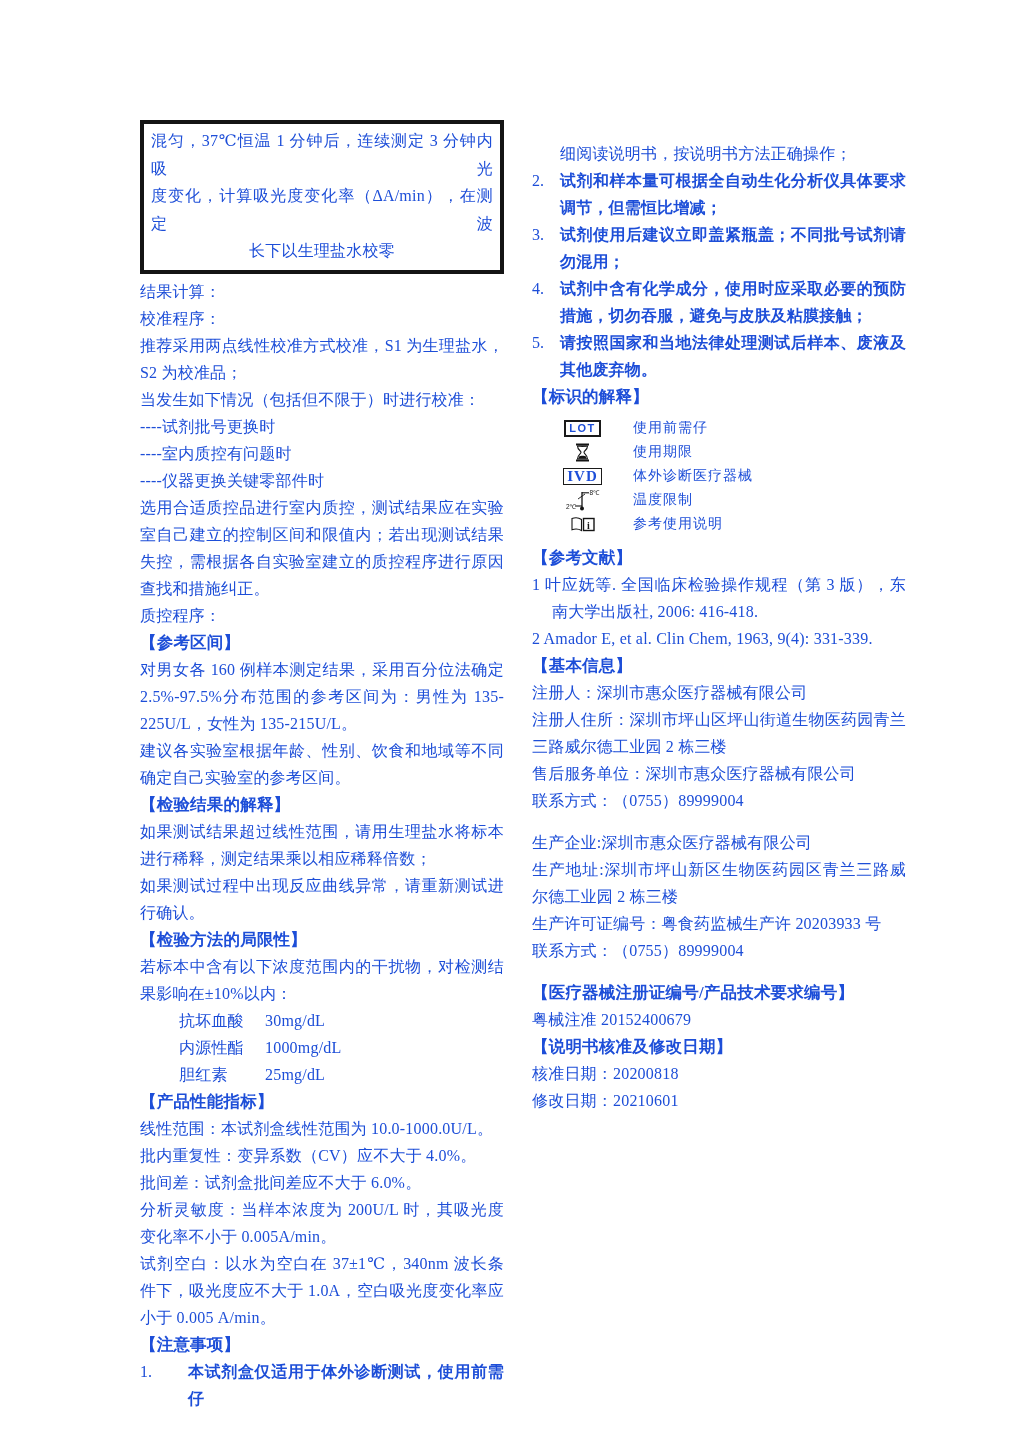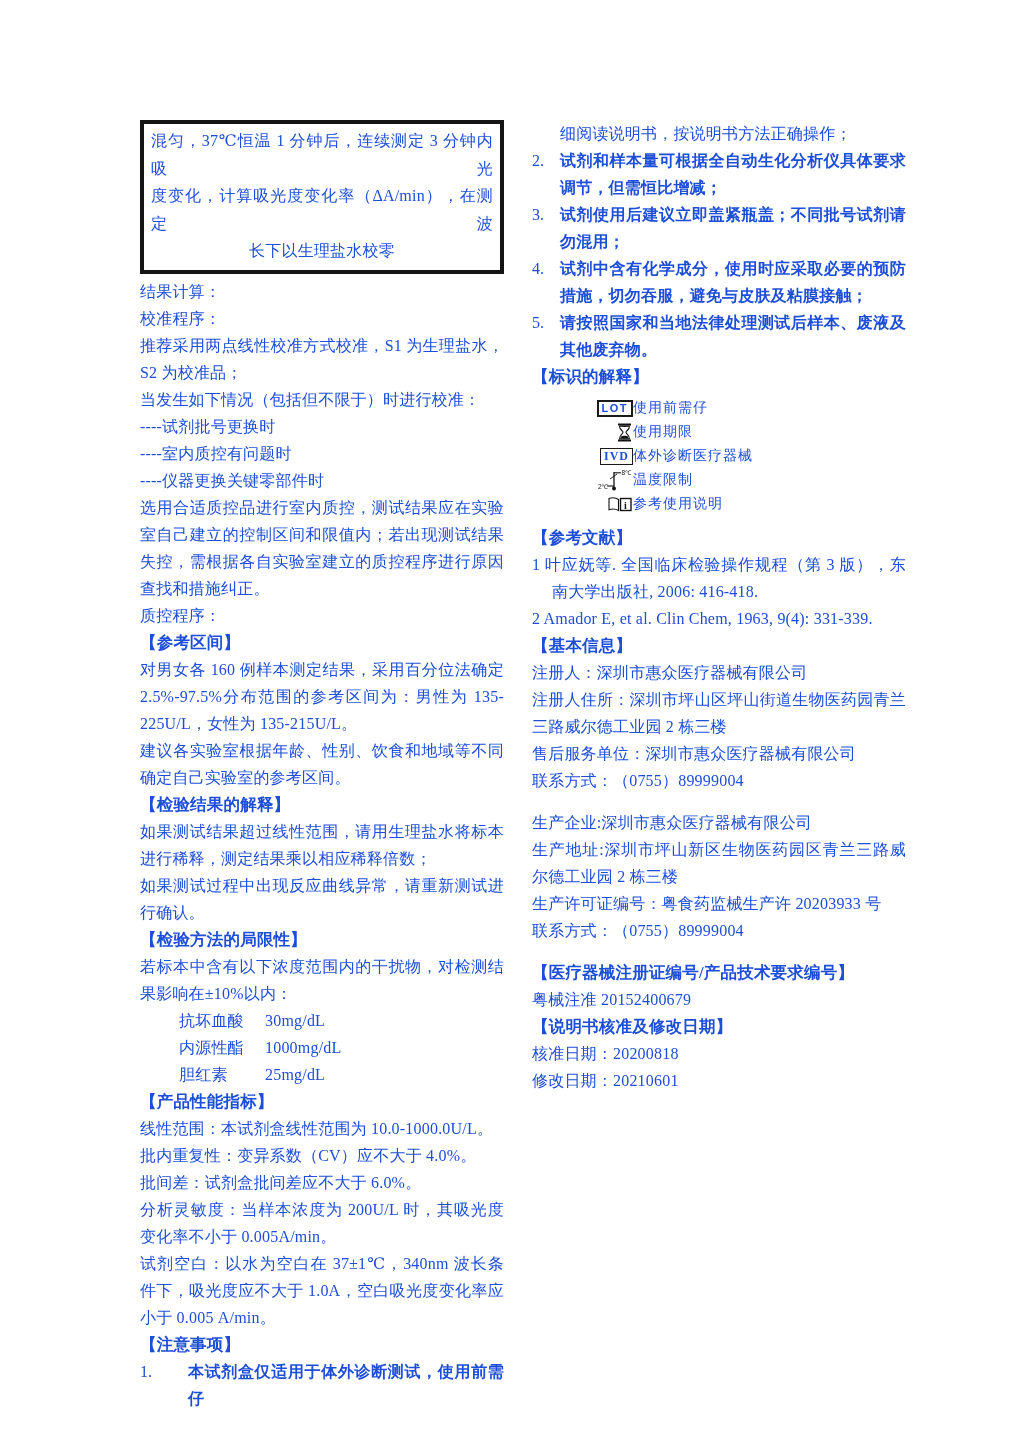--- a/index.html
+++ b/index.html
@@ -6,21 +6,21 @@
   .page{
     position:relative;
     width:1024px;height:1448px;
     background:#ffffff;
     font-family:"Liberation Serif","DejaVu Serif",serif;
     color:#1d4ed8;
     overflow:hidden;
   }
   .col{position:absolute;}
   .col-left{left:140px;top:120px;width:364px;}
-  .col-right{left:532px;top:120px;width:374px;}
+  .col-right{left:532px;top:140px;width:374px;}
 
   .para{
     margin:0;font-size:16px;line-height:27px;
     letter-spacing:0.2px;text-align:justify;
   }
   .heading{
     margin:0;font-size:16.5px;line-height:27px;
     font-weight:bold;letter-spacing:0.2px;
   }
   .note-box{
@@ -39,31 +39,31 @@
   .note-item .num.wide{flex:0 0 48px;}
   .note-item .txt{flex:1;font-size:16px;line-height:27px;letter-spacing:0.2px;text-align:justify;font-weight:bold;}
 
   .interf-row{display:flex;padding-left:39px;font-size:16px;line-height:27px;letter-spacing:0.2px;}
   .interf-row .iname{width:86px;}
 
   .hang{padding-left:20px;text-indent:-20px;}
 
   .sym-block{margin:6px 0 8px 0;}
   .sym-row{display:flex;align-items:center;height:24px;}
-  .sym-icon-cell{flex:0 0 101px;display:flex;align-items:center;justify-content:flex-end;}
+  .sym-icon-cell{flex:0 0 101px;display:flex;align-items:center;justify-content:center;}
   .sym-label{font-size:14px;letter-spacing:1px;}
 
   .icon-box{
     display:inline-block;border:2px solid #1a1a1a;padding:0 3px;
     font-family:"Liberation Sans","DejaVu Sans",sans-serif;
     font-weight:bold;font-size:11px;line-height:13px;letter-spacing:1.5px;
   }
   .icon-box.ivd{
     font-family:"Liberation Serif","DejaVu Serif",serif;
-    border-width:1.5px;font-size:12px;line-height:15px;letter-spacing:1px;
+    border-width:1.5px;font-size:15px;line-height:15px;letter-spacing:1px;
   }
   .gap-2line{margin-top:15px;}
   svg{display:block;}
 </style>
 </head>
 <body>
 
 <div class="page">
 
   <div class="col col-left">

